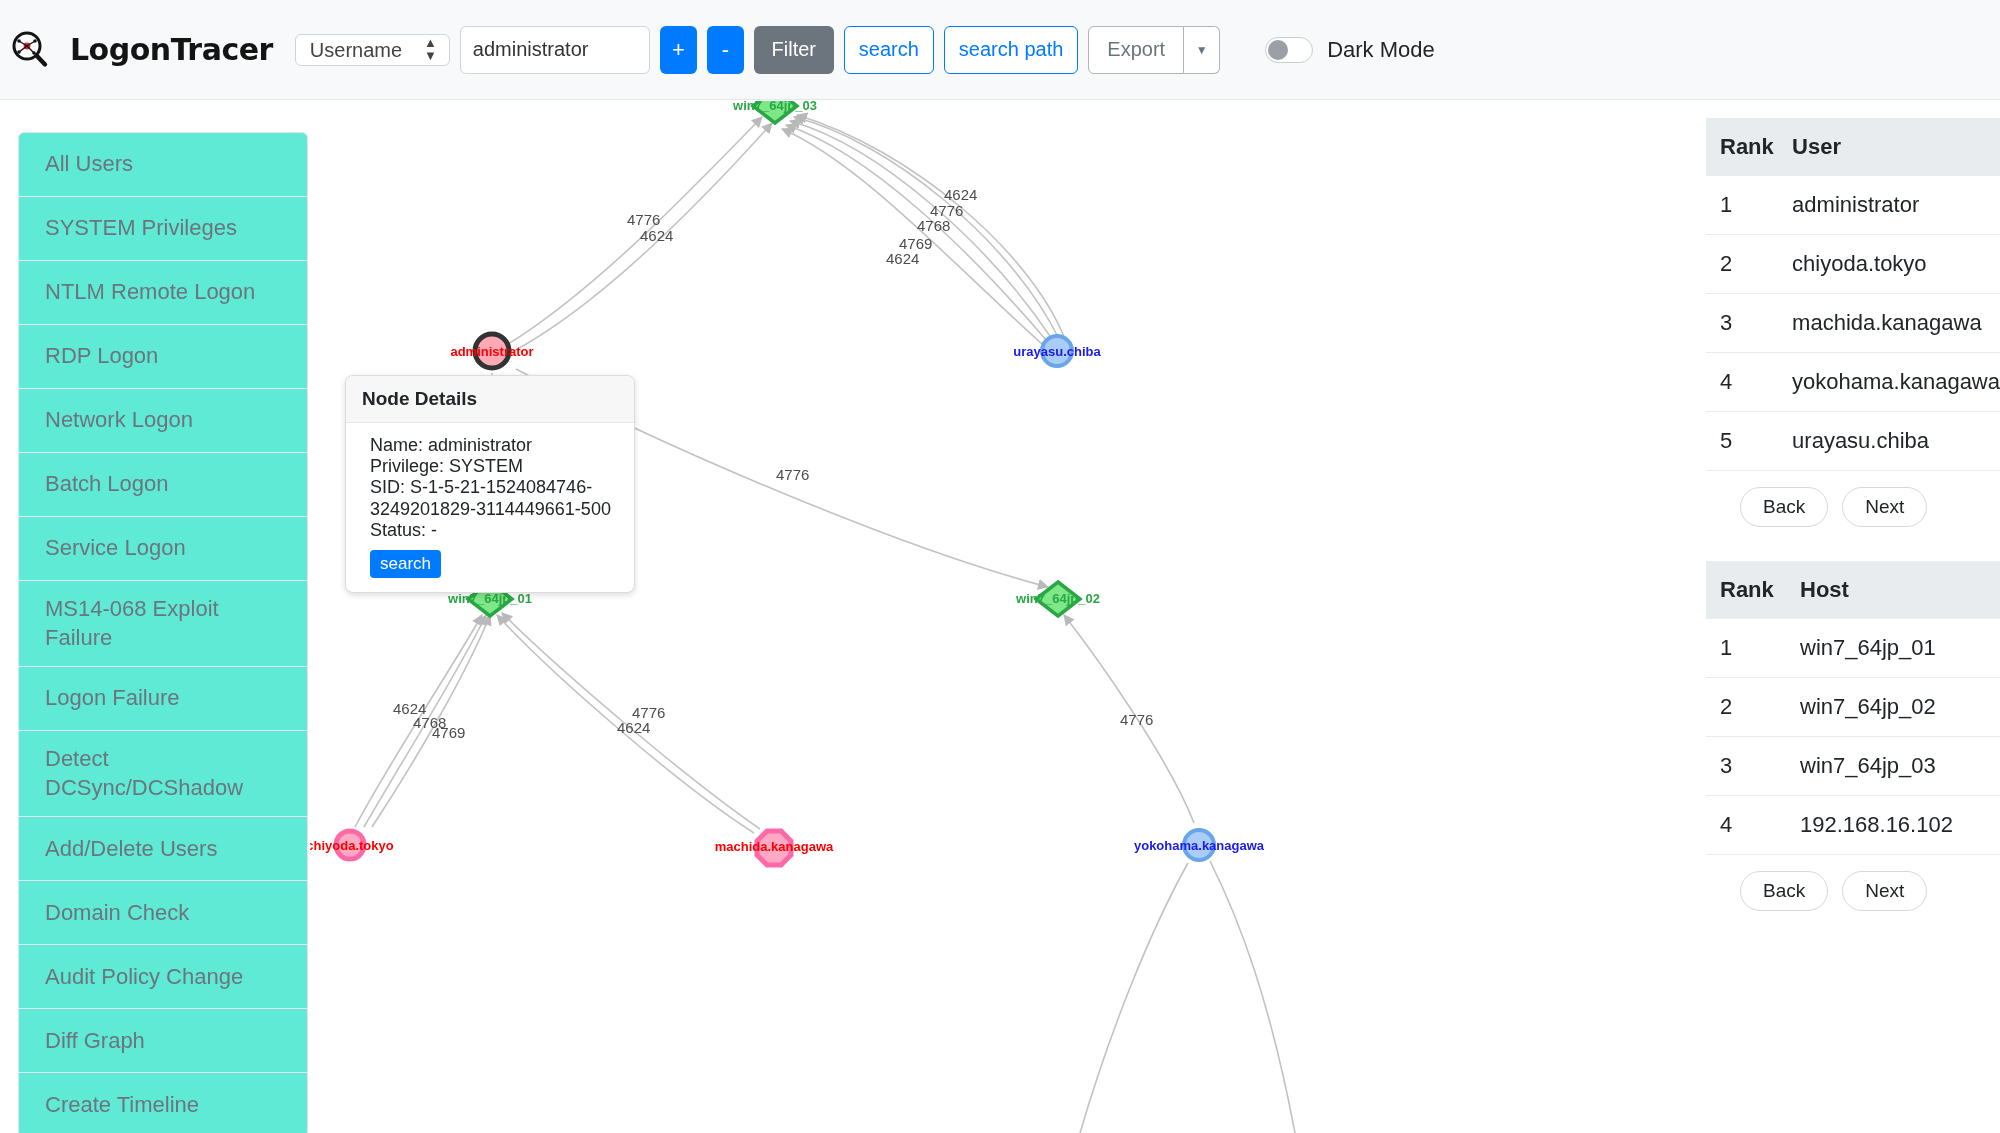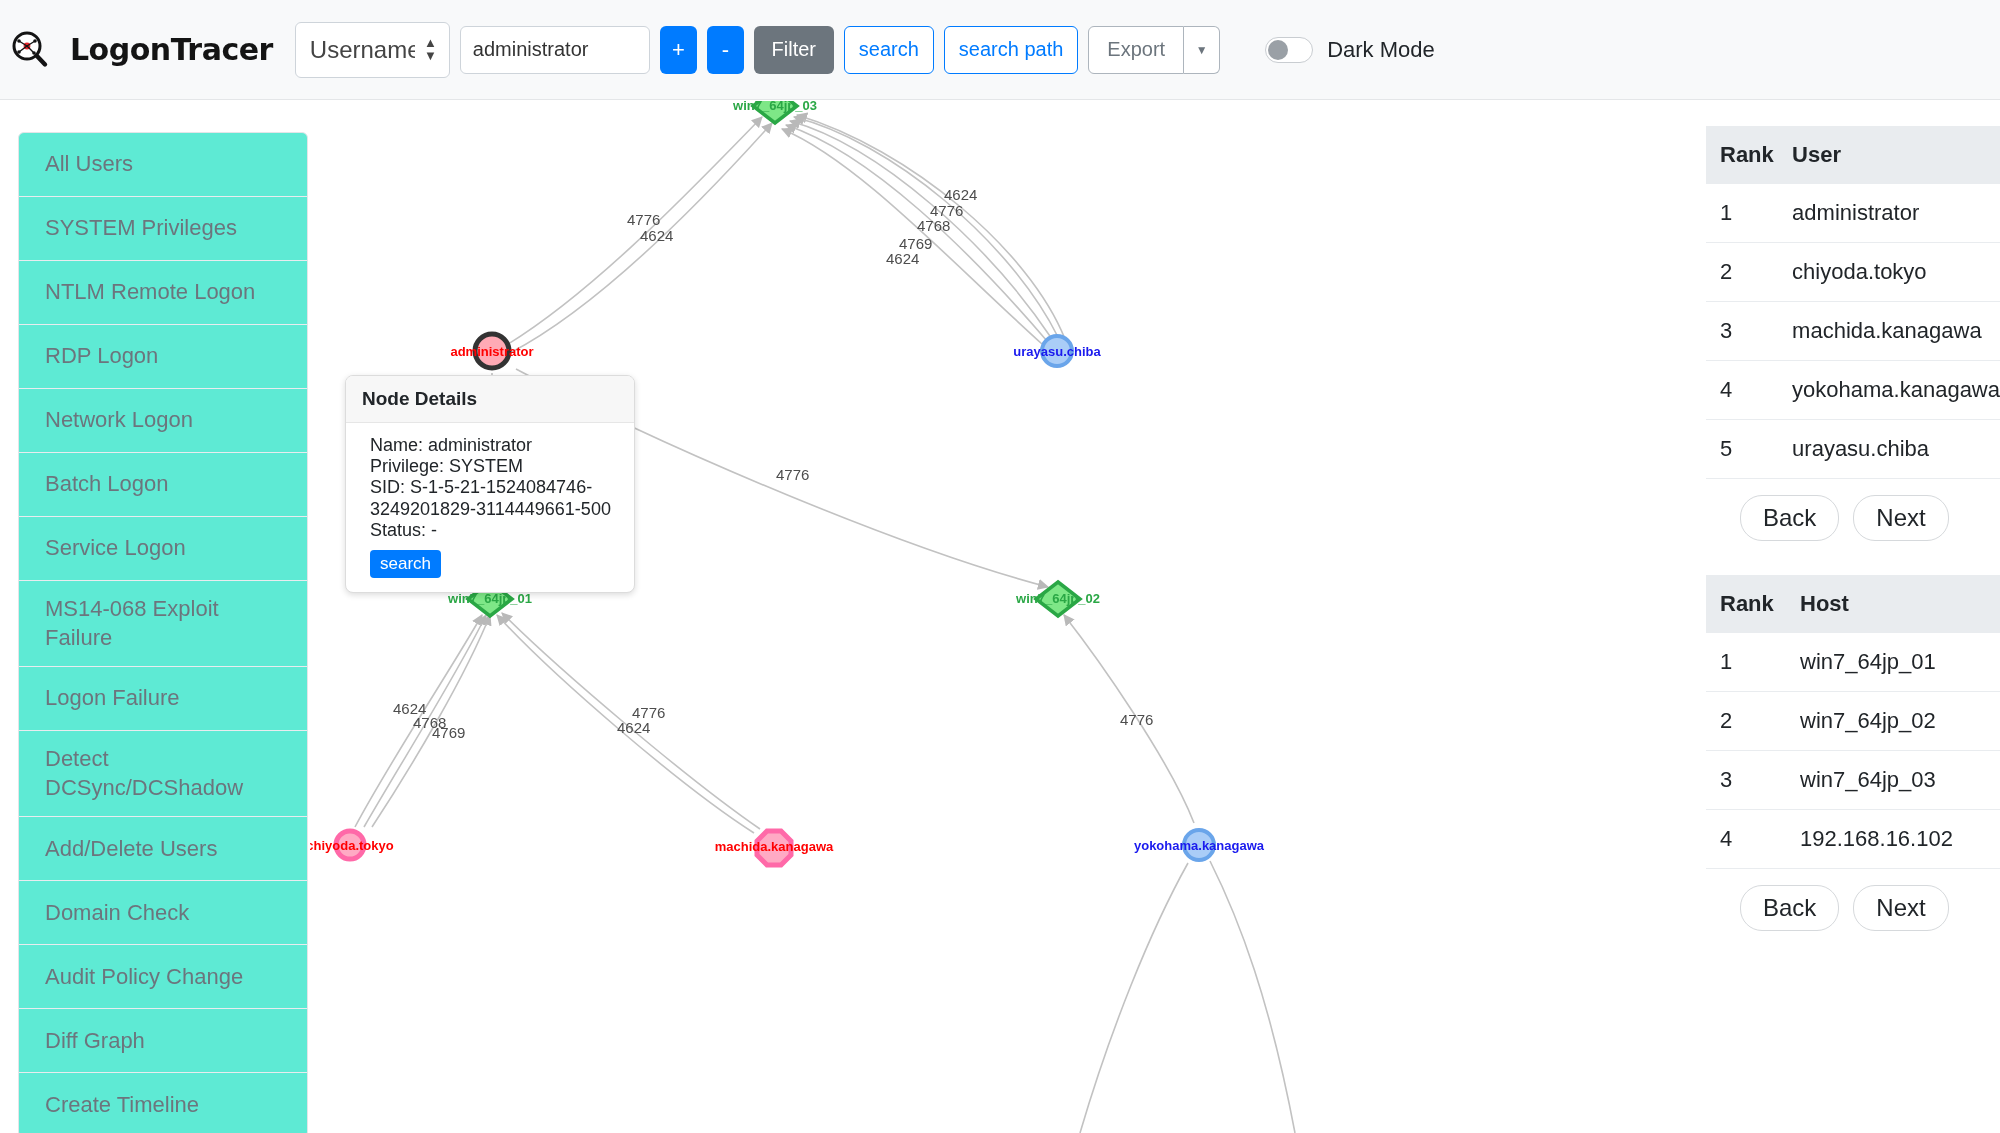--- a/index.html
+++ b/index.html
@@ -23,24 +23,24 @@
   .brand { display: flex; align-items: center; gap: 20px; margin-right: 22px; }
   .brand-logo { width: 40px; height: 40px; display: block; }
   .brand-text {
     font-size: 30px; font-weight: 700; color: #141414;
     letter-spacing: -0.5px;
     font-family: "DejaVu Sans", sans-serif;
   }
   .select-wrap { position: relative; margin-right: 10px; }
   .sel {
     appearance: none; -webkit-appearance: none;
-    width: 155px; height: 56px;
+    width: 155px; height: 32px;
     border: 1px solid #ced4da; border-radius: 6px;
     background: #fff; color: #444;
-    font-size: 24px; font-family: "Liberation Sans", sans-serif;
+    font-size: 20px; font-family: "Liberation Sans", sans-serif;
     padding: 0 34px 0 14px;
   }
   .sel-caret {
     position: absolute; right: 13px; top: 50%;
     transform: translateY(-50%); pointer-events: none;
     font-size: 13px; color: #444; line-height: 1.05; text-align: center;
   }
   .txt-input {
     width: 190px; height: 48px;
     border: 1px solid #ced4da; border-radius: 6px;
@@ -115,36 +115,36 @@
   .popup-body { padding: 12px 16px 14px 24px; }
   .popup-line { font-size: 18px; color: #212529; line-height: 1.18; }
   .popup-search {
     display: inline-block; margin-top: 9px;
     background: #007bff; color: #fff; font-size: 17px;
     border: none; border-radius: 4px; padding: 4px 10px; cursor: pointer;
     font-family: "Liberation Sans", sans-serif;
   }
 
   
-  .rightpanel { position: absolute; left: 1706px; top: 126px; width: 294px; }
+  .rightpanel { position: absolute; left: 1706px; top: 118px; width: 294px; }
   .rank-table { width: 294px; border-collapse: collapse; }
   .rank-table th {
     background: #e9ecef; color: #212529; font-size: 22px; font-weight: 700;
     text-align: left; padding: 16px 0 16px 14px; white-space: nowrap;
   }
   .rank-table th.col-rank, .rank-table td.col-rank { width: 80px; }
   .rank-table td {
     font-size: 22px; color: #212529; padding: 16px 0 16px 14px;
     border-bottom: 1px solid #e9ecef; white-space: nowrap;
   }
   .rank-table tr:last-child td { border-bottom: 1px solid #e9ecef; }
   .pager { display: flex; gap: 14px; padding: 16px 0 0 34px; }
   .pg-btn {
     border: 1px solid #d6d9dc; background: #fff; color: #212529;
-    border-radius: 22px; font-size: 24px; padding: 8px 22px; cursor: pointer;
+    border-radius: 22px; font-size: 19px; padding: 8px 22px; cursor: pointer;
     font-family: "Liberation Sans", sans-serif;
   }
   .table-gap { height: 34px; }
 </style>
 </head>
 <body>
 
 <div class="app">
 
   <div class="navbar">

